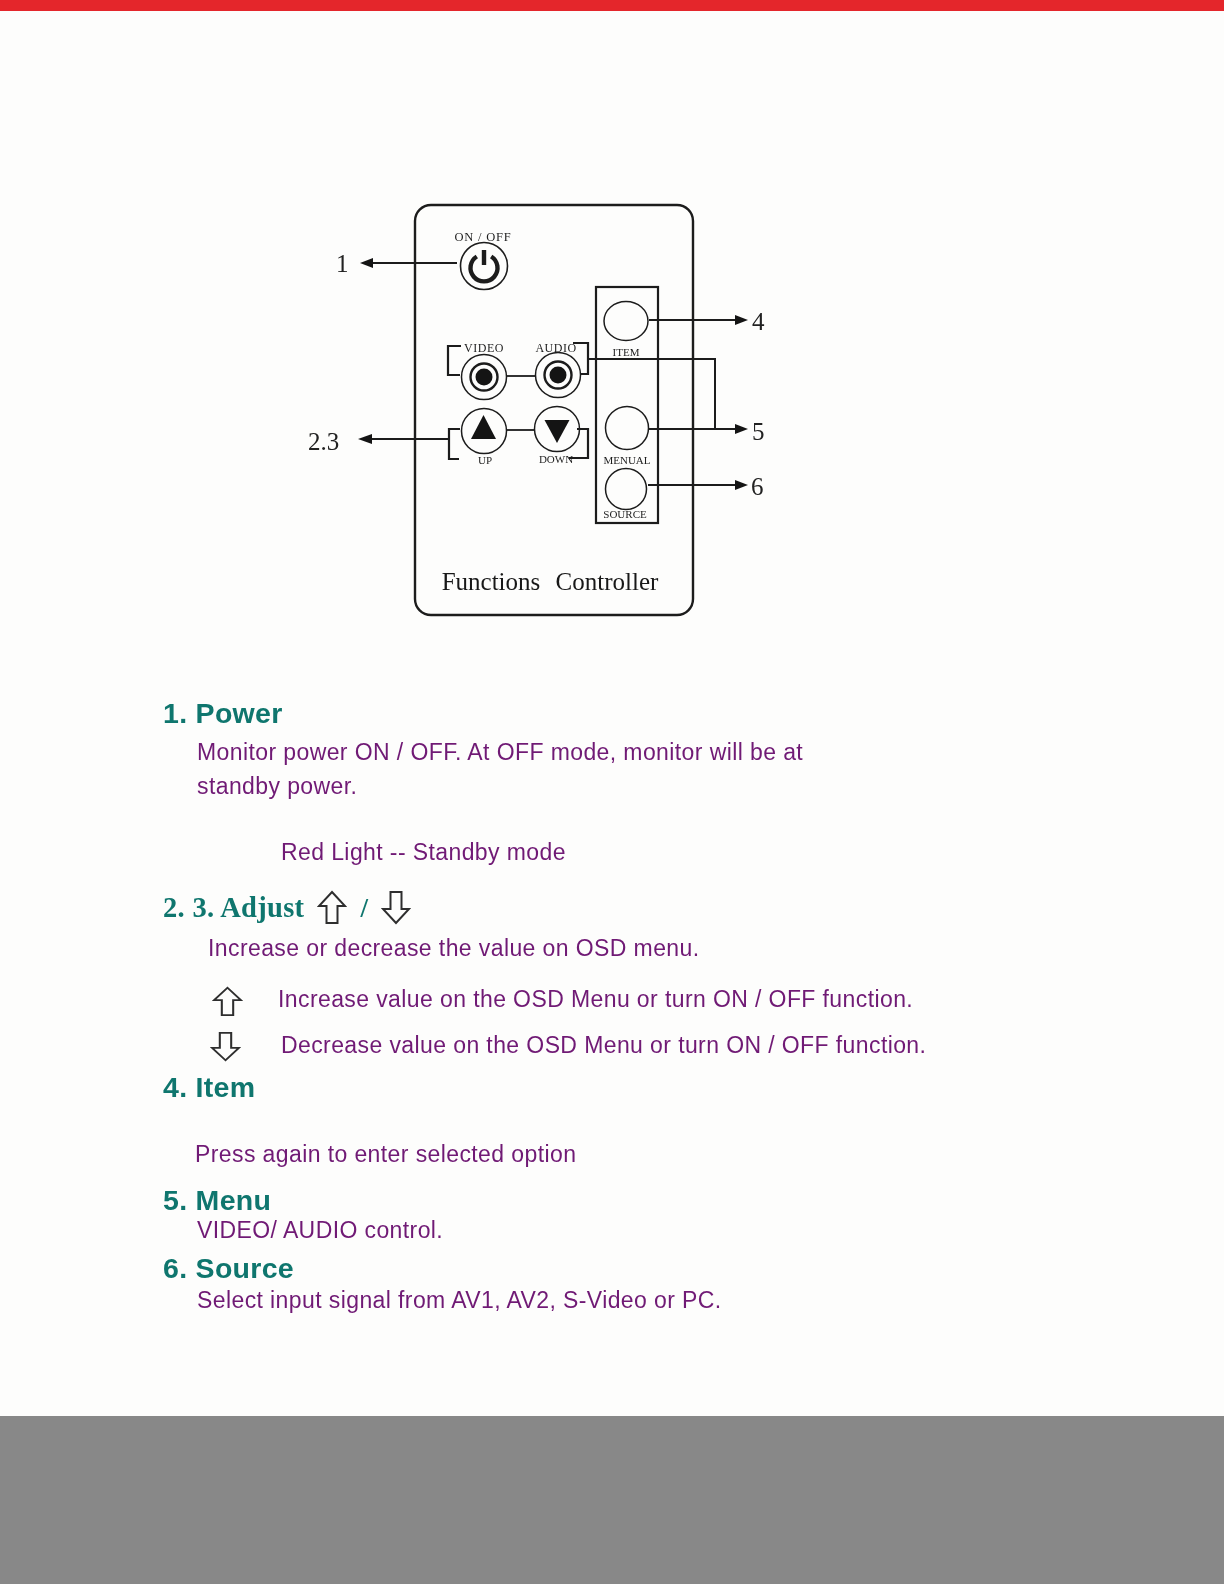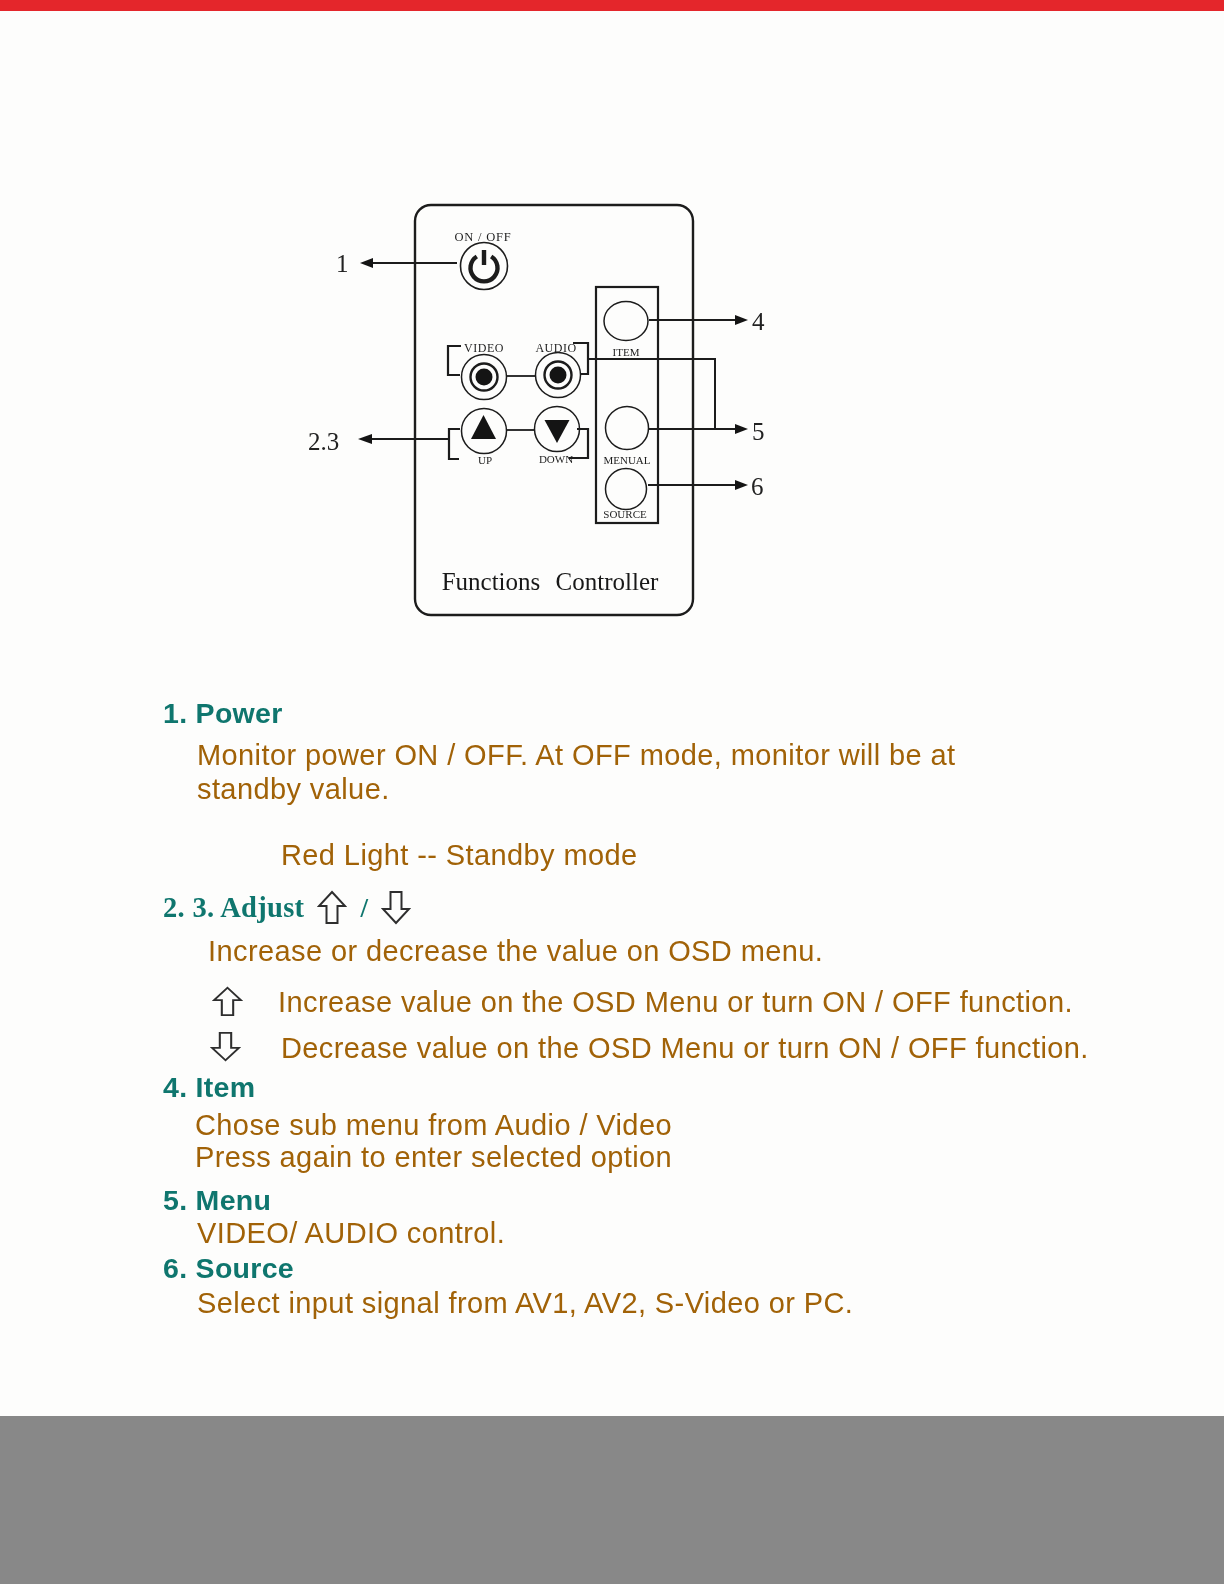--- a/index.html
+++ b/index.html
@@ -8,21 +8,21 @@
   .redbar{position:absolute;left:0;width:1224px;height:11px;background:#e4262b;}
   .redbar.top{top:0;}
   .redbar.bottom{top:1573px;}
   .diagram{position:absolute;left:0;top:0;}
   .dg-stroke{stroke:#1c1c1c;fill:none;}
   .dg-fill{fill:#141414;stroke:none;}
   .dg-label{font-family:"Liberation Serif",serif;fill:#1e1e1e;}
   .dg-caption{font-family:"Liberation Serif",serif;font-size:25px;fill:#181818;word-spacing:9px;}
   .dg-num{font-family:"Liberation Serif",serif;font-size:25px;fill:#222;}
   .h{position:absolute;font-size:28.5px;font-weight:bold;letter-spacing:.3px;color:#0f766e;white-space:nowrap;}
-  .t{position:absolute;font-size:29px;letter-spacing:.4px;color:#a16207;white-space:nowrap;}
+  .t{position:absolute;font-size:23px;letter-spacing:.4px;color:#701a75;white-space:nowrap;}
   .h-adjust{display:flex;align-items:center;gap:13px;font-family:Liberation Serif, serif;}
   .h-adjust .slash{font-weight:bold;font-size:27px;transform:translateY(1px);}
   .bullet-arrow{position:absolute;}
   .pagenum{position:absolute;left:616px;top:1502px;font-size:22px;letter-spacing:2px;color:#3c3c3c;}
   .arrow-shape{stroke:#2e2e2e;stroke-width:2;fill:none;stroke-linejoin:miter;}
 </style>
 </head>
 <body>
 
 <div class="page">
@@ -113,21 +113,21 @@
       <line class="dg-stroke" stroke-width="2" x1="648" y1="485" x2="736" y2="485"></line>
       <polygon class="dg-fill" points="748,485 735,480 735,490"></polygon>
       <text class="dg-num" x="751" y="495">6</text>
     </g>
 
     <text class="dg-caption" x="550" y="590" text-anchor="middle">Functions Controller</text>
   </svg>
 
   <div class="h" style="left:163px;top:697px">1. Power</div>
   <div class="t" style="left:197px;top:739px">Monitor power ON / OFF. At OFF mode, monitor will be at</div>
-  <div class="t" style="left:197px;top:773px">standby value.</div>
+  <div class="t" style="left:197px;top:773px">standby power.</div>
   <div class="t" style="left:281px;top:839px">Red Light -- Standby mode</div>
 
   <div class="h h-adjust" style="left:163px;top:890px">
     <span>2. 3. Adjust</span>
     <svg width="30" height="35" viewBox="0 0 30 35">
       <polygon class="arrow-shape" points="15,2 28,16 20.5,16 20.5,33 9.5,33 9.5,16 2,16"></polygon>
     </svg>
     <span class="slash">/</span>
     <svg width="30" height="35" viewBox="0 0 30 35">
       <polygon class="arrow-shape" points="15,33 2,19 9.5,19 9.5,2 20.5,2 20.5,19 28,19"></polygon>
@@ -140,21 +140,20 @@
     <polygon class="arrow-shape" points="15,2 28,16 20.5,16 20.5,33 9.5,33 9.5,16 2,16"></polygon>
   </svg>
   <div class="t" style="left:278px;top:986px">Increase value on the OSD Menu or turn ON / OFF function.</div>
 
   <svg class="bullet-arrow" style="left:210px;top:1031px" width="31" height="31" viewBox="0 0 30 35" preserveAspectRatio="none">
     <polygon class="arrow-shape" points="15,33 2,19 9.5,19 9.5,2 20.5,2 20.5,19 28,19"></polygon>
   </svg>
   <div class="t" style="left:281px;top:1032px">Decrease value on the OSD Menu or turn ON / OFF function.</div>
 
   <div class="h" style="left:163px;top:1071px">4. Item</div>
-  <div class="t" style="left:195px;top:1109px">Chose sub menu from Audio / Video</div>
   <div class="t" style="left:195px;top:1141px">Press again to enter selected option</div>
 
   <div class="h" style="left:163px;top:1184px">5. Menu</div>
   <div class="t" style="left:197px;top:1217px">VIDEO/ AUDIO control.</div>
 
   <div class="h" style="left:163px;top:1252px">6. Source</div>
   <div class="t" style="left:197px;top:1287px">Select input signal from AV1, AV2, S-Video or PC.</div>
 
   <div class="pagenum">19</div>
 

